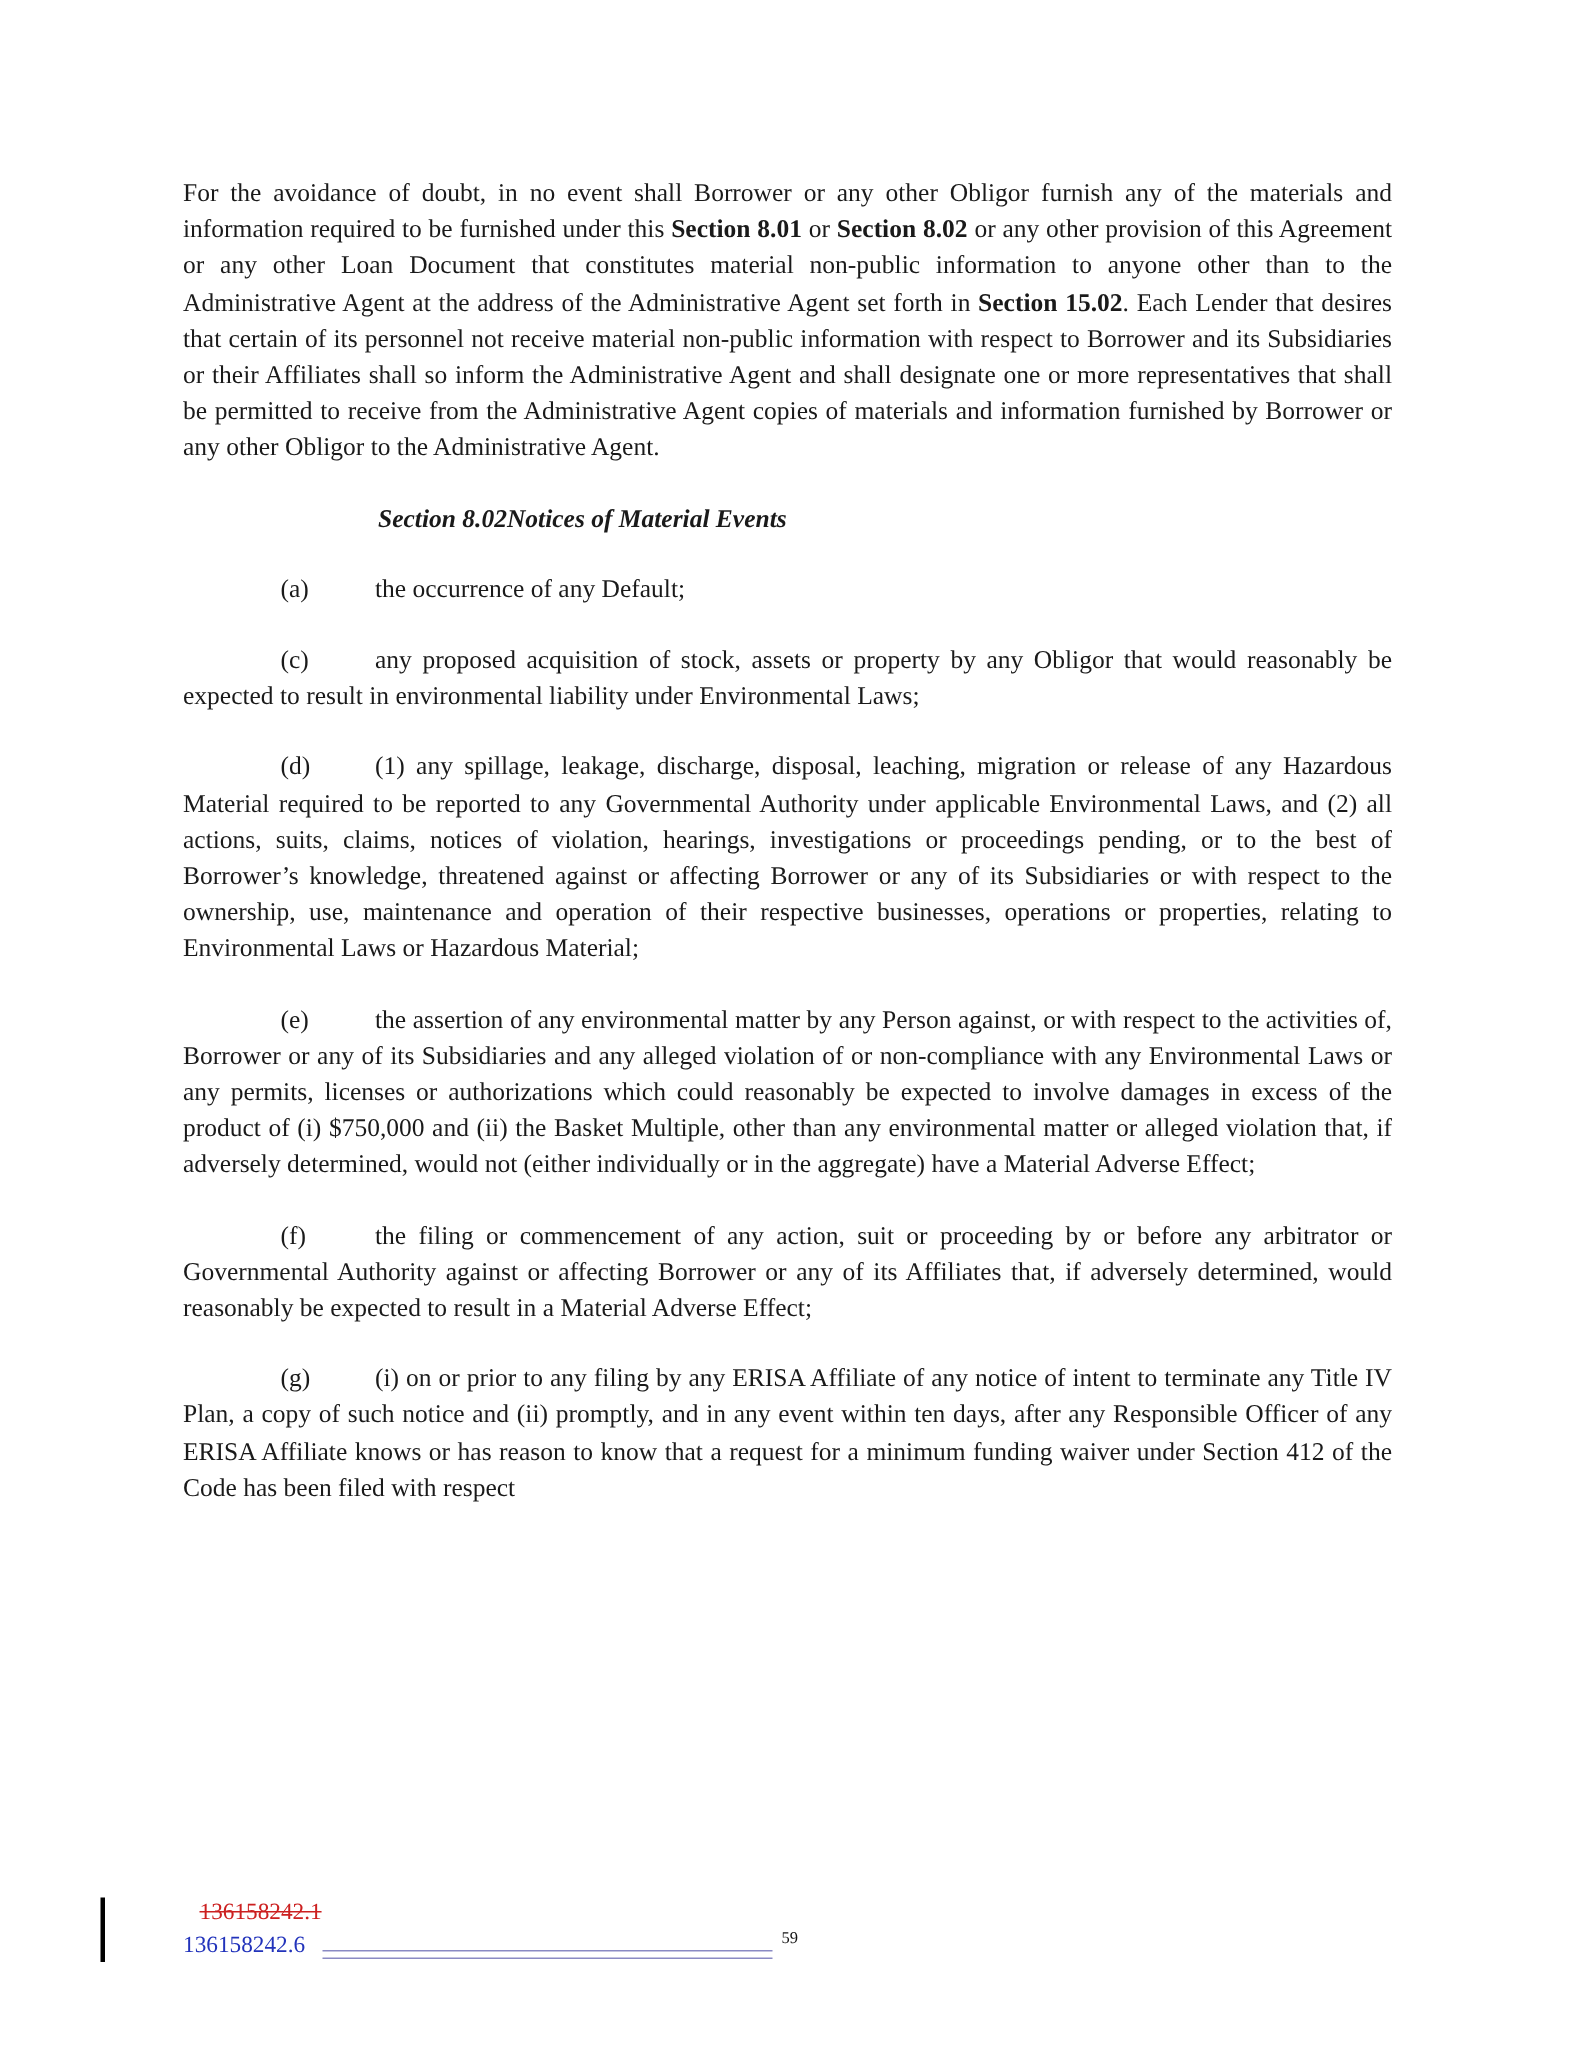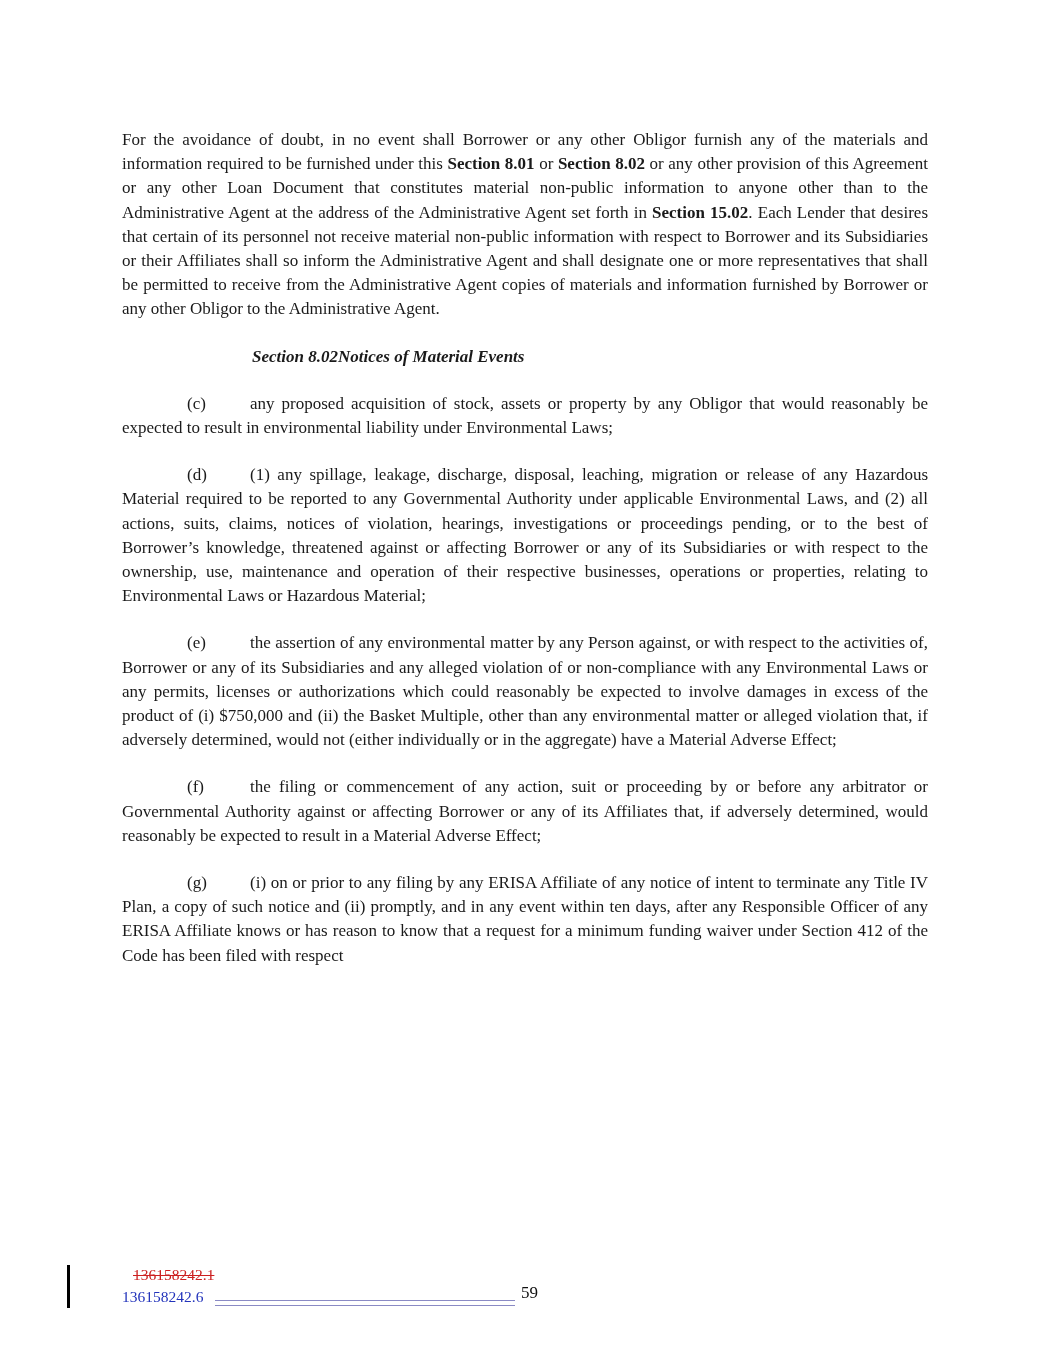--- a/index.html
+++ b/index.html
@@ -16,21 +16,21 @@
   .content {
     position:absolute;
     left:122px;
     top:116px;
     width:806px;
     font-size:17px;
     line-height:24.2px;
     text-align:justify;
   }
   .content p { margin-top:23px; }
-  .content p:first-child { margin-top:12px; }
+  .content p:first-child { margin-top:1px; }
   p.indent { text-indent:65px; }
   p.item   { text-indent:65px; }
   p.heading {
     font-weight:bold;
     text-align:left;
     text-indent:65px;
     font-style:italic;
   }
   .h-label { display:inline-block; min-width:127px; font-weight:bold; }
   .h-title { font-weight:bold; }
@@ -63,40 +63,41 @@
     top:36px;
     width:300px;
     height:6px;
     border-top:1px solid #8a8ac4;
     border-bottom:1px solid #8a8ac4;
   }
   .page-num {
     position:absolute;
     left:399px;
     top:18px;
-    font-size:17px;
+    font-size:11px;
     color:#111111;
   }
   .change-bar {
     position:absolute;
     left:67px;
     top:1265px;
     width:3px;
     height:43px;
     background:#000000;
   }
 </style>
 </head>
 <body>
 
 <div class="page">
 
   <div class="content">
       <p class="body"><span>For the avoidance of doubt, in no event shall Borrower or any other Obligor furnish any of the materials and information required to be furnished under this </span><span class="bold">Section 8.01</span><span> or </span><span class="bold">Section 8.02</span><span> or any other provision of this Agreement or any other Loan Document that constitutes material non-public information to anyone other than to the Administrative Agent at the address of the Administrative Agent set forth in </span><span class="bold">Section 15.02</span><span>. Each Lender that desires that certain of its personnel not receive material non-public information with respect to Borrower and its Subsidiaries or their Affiliates shall so inform the Administrative Agent and shall designate one or more representatives that shall be permitted to receive from the Administrative Agent copies of materials and information furnished by Borrower or any other Obligor to the Administrative Agent.</span></p>
       <p class="heading"><span class="h-label">Section 8.02</span><span class="h-title">Notices of Material Events</span></p>
+      <p class="item"><span class="i-label">(a)</span><span>the occurrence of any Default;</span></p>
       <p class="item"><span class="i-label">(c)</span><span>any proposed acquisition of stock, assets or property by any Obligor that would reasonably be expected to result in environmental liability under Environmental Laws;</span></p>
       <p class="item"><span class="i-label">(d)</span><span>(1) any spillage, leakage, discharge, disposal, leaching, migration or release of any Hazardous Material required to be reported to any Governmental Authority under applicable Environmental Laws, and (2) all actions, suits, claims, notices of violation, hearings, investigations or proceedings pending, or to the best of Borrower’s knowledge, threatened against or affecting Borrower or any of its Subsidiaries or with respect to the ownership, use, maintenance and operation of their respective businesses, operations or properties, relating to Environmental Laws or Hazardous Material;</span></p>
       <p class="item"><span class="i-label">(e)</span><span>the assertion of any environmental matter by any Person against, or with respect to the activities of, Borrower or any of its Subsidiaries and any alleged violation of or non-compliance with any Environmental Laws or any permits, licenses or authorizations which could reasonably be expected to involve damages in excess of the product of (i) $750,000 and (ii) the Basket Multiple, other than any environmental matter or alleged violation that, if adversely determined, would not (either individually or in the aggregate) have a Material Adverse Effect;</span></p>
       <p class="item"><span class="i-label">(f)</span><span>the filing or commencement of any action, suit or proceeding by or before any arbitrator or Governmental Authority against or affecting Borrower or any of its Affiliates that, if adversely determined, would reasonably be expected to result in a Material Adverse Effect;</span></p>
       <p class="item"><span class="i-label">(g)</span><span>(i) on or prior to any filing by any ERISA Affiliate of any notice of intent to terminate any Title IV Plan, a copy of such notice and (ii) promptly, and in any event within ten days, after any Responsible Officer of any ERISA Affiliate knows or has reason to know that a request for a minimum funding waiver under Section 412 of the Code has been filed with respect</span></p>
     </div>
 
   <div class="change-bar"></div>
 
   <div class="footer">

